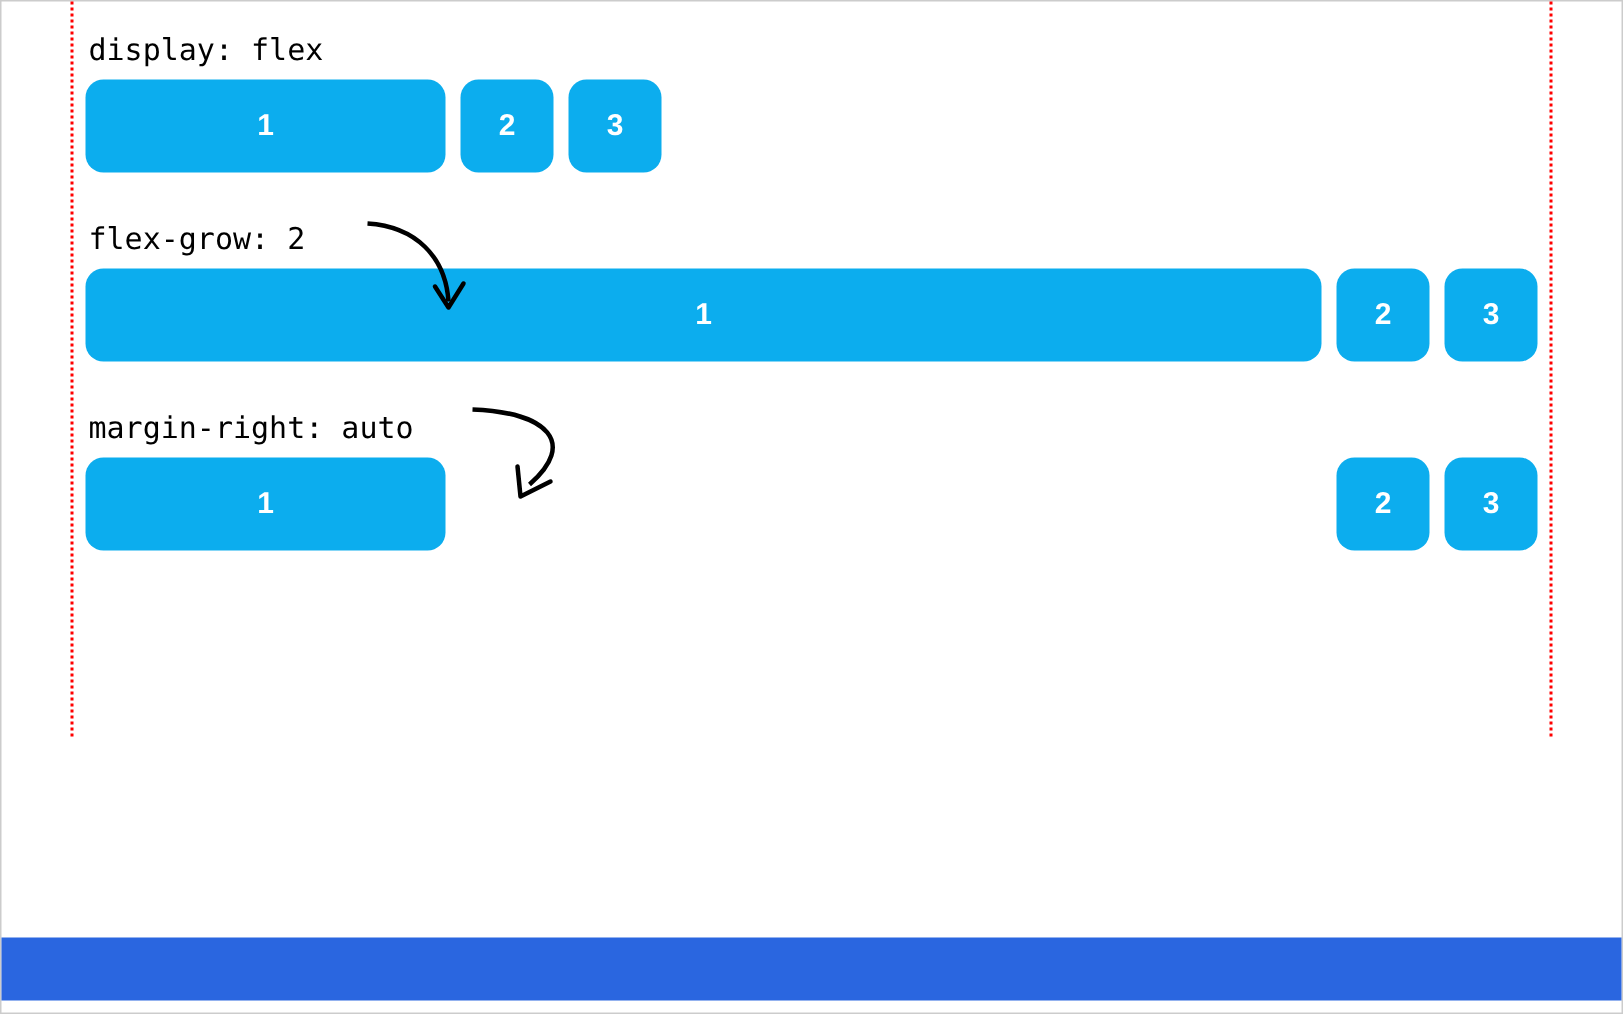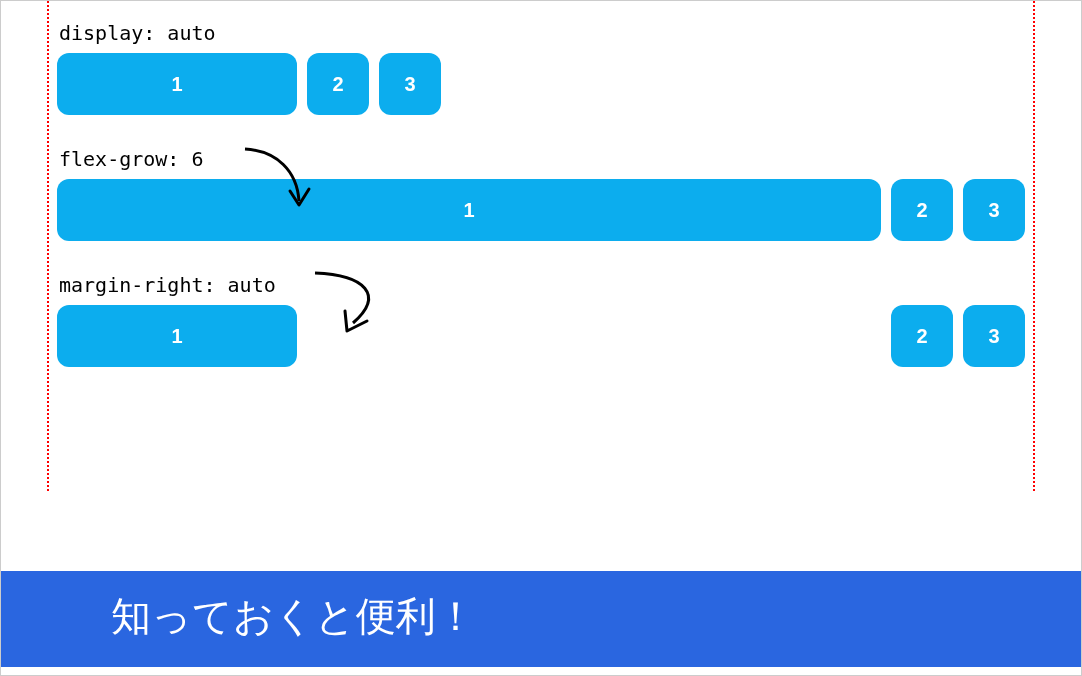--- a/index.html
+++ b/index.html
@@ -75,28 +75,28 @@
   font-weight: 400;
 }
 </style>
 </head>
 <body>
 
 <div class="diagram-area">
   <div class="guideline left"></div>
   <div class="guideline right"></div>
 
-  <div class="label">display: auto</div>
+  <div class="label">display: flex</div>
   <div class="row">
     <div class="box box-md">1</div>
     <div class="box box-sm">2</div>
     <div class="box box-sm">3</div>
   </div>
 
-  <div class="label">flex-grow: 6</div>
+  <div class="label">flex-grow: 2</div>
   <div class="row">
     <svg class="arrow" style="left:180px; top:-38px; width:100px; height:80px;" viewBox="0 0 100 80">
       <path d="M 8 8 C 40 10, 60 30, 62 60" stroke="#000" stroke-width="3" fill="none"></path>
       <path d="M 53 50 L 62 64 L 72 48" stroke="#000" stroke-width="3" fill="none" stroke-linejoin="round" stroke-linecap="round"></path>
     </svg>
     <div class="box box-md box-grow">1</div>
     <div class="box box-sm">2</div>
     <div class="box box-sm">3</div>
   </div>
 
@@ -106,14 +106,13 @@
       <path d="M 10 8 C 60 10, 80 30, 48 58" stroke="#000" stroke-width="3" fill="none"></path>
       <path d="M 40 46 L 42 66 L 62 56" stroke="#000" stroke-width="3" fill="none" stroke-linejoin="round" stroke-linecap="round"></path>
     </svg>
     <div class="box box-md box-mr-auto">1</div>
     <div class="box box-sm">2</div>
     <div class="box box-sm">3</div>
   </div>
 </div>
 
 <div class="banner">
-  <div>知っておくと便利！</div>
 </div>
 
 </body></html>

